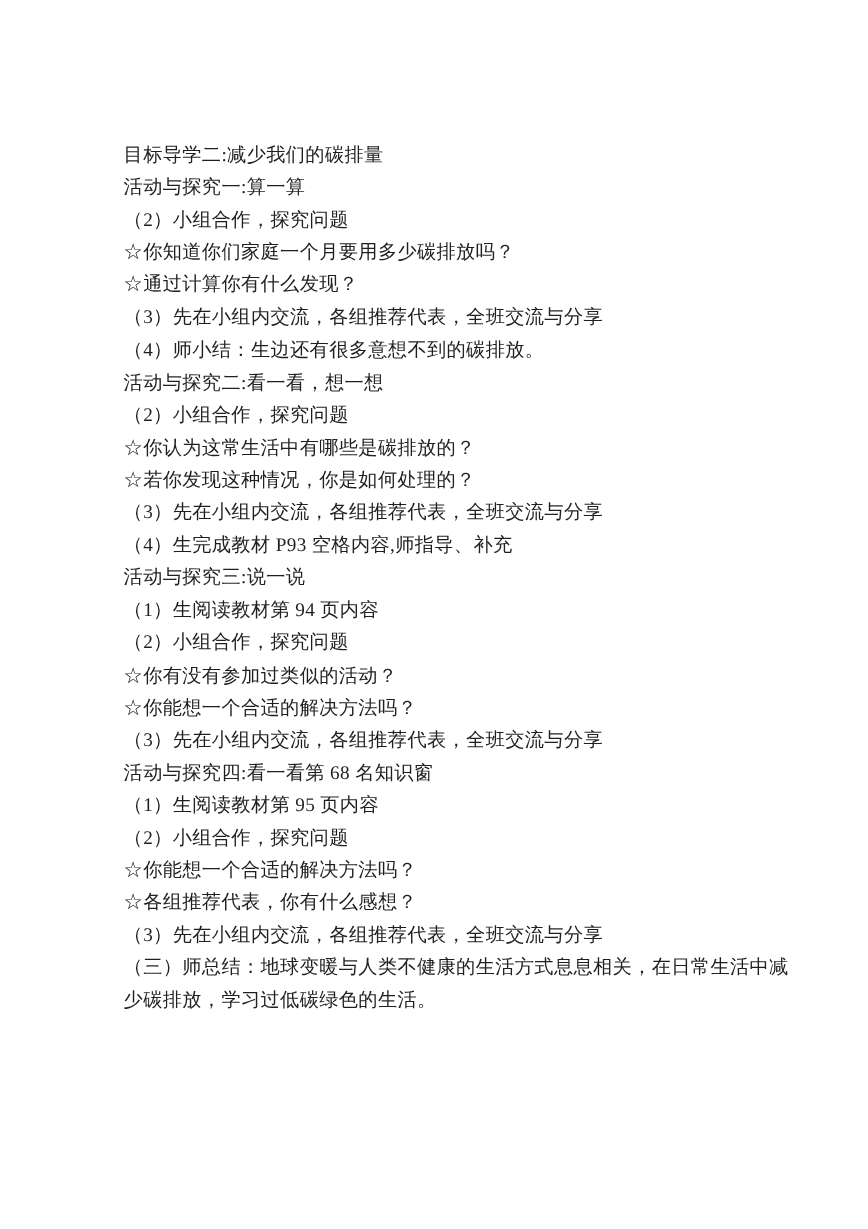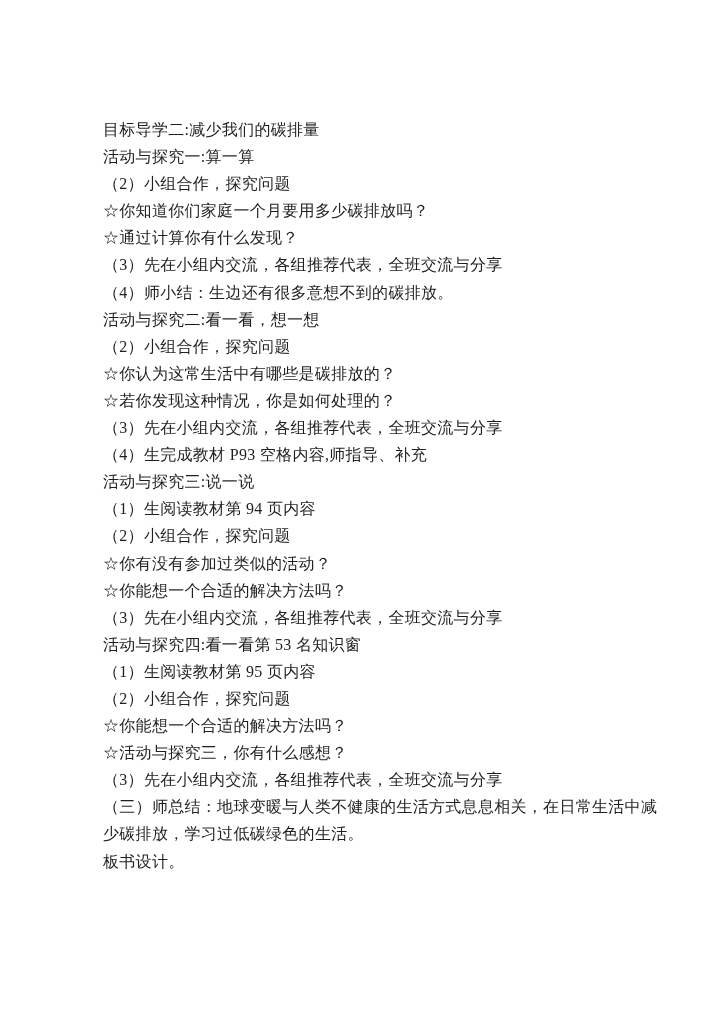--- a/index.html
+++ b/index.html
@@ -50,23 +50,22 @@
       <p class="doc-line">☆你认为这常生活中有哪些是碳排放的？</p>
       <p class="doc-line">☆若你发现这种情况，你是如何处理的？</p>
       <p class="doc-line">（3）先在小组内交流，各组推荐代表，全班交流与分享</p>
       <p class="doc-line">（4）生完成教材 P93 空格内容,师指导、补充</p>
       <p class="doc-line">活动与探究三:说一说</p>
       <p class="doc-line">（1）生阅读教材第 94 页内容</p>
       <p class="doc-line">（2）小组合作，探究问题</p>
       <p class="doc-line">☆你有没有参加过类似的活动？</p>
       <p class="doc-line">☆你能想一个合适的解决方法吗？</p>
       <p class="doc-line">（3）先在小组内交流，各组推荐代表，全班交流与分享</p>
-      <p class="doc-line">活动与探究四:看一看第 53 名知识窗</p>
+      <p class="doc-line">活动与探究四:看一看第 68 名知识窗</p>
       <p class="doc-line">（1）生阅读教材第 95 页内容</p>
       <p class="doc-line">（2）小组合作，探究问题</p>
       <p class="doc-line">☆你能想一个合适的解决方法吗？</p>
-      <p class="doc-line">☆活动与探究三，你有什么感想？</p>
+      <p class="doc-line">☆各组推荐代表，你有什么感想？</p>
       <p class="doc-line">（3）先在小组内交流，各组推荐代表，全班交流与分享</p>
       <p class="doc-line">（三）师总结：地球变暖与人类不健康的生活方式息息相关，在日常生活中减</p>
       <p class="doc-line">少碳排放，学习过低碳绿色的生活。</p>
-      <p class="doc-line">板书设计。</p>
     </div>
 </div>
 
 </body></html>

